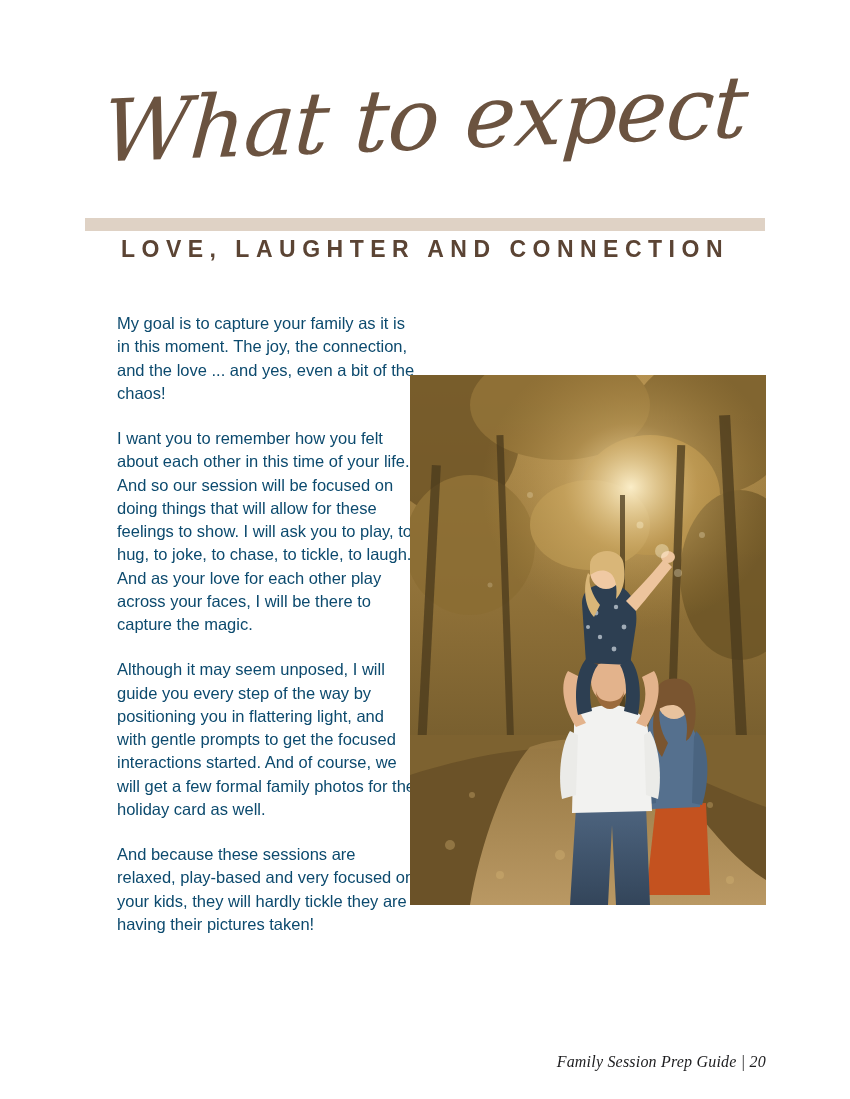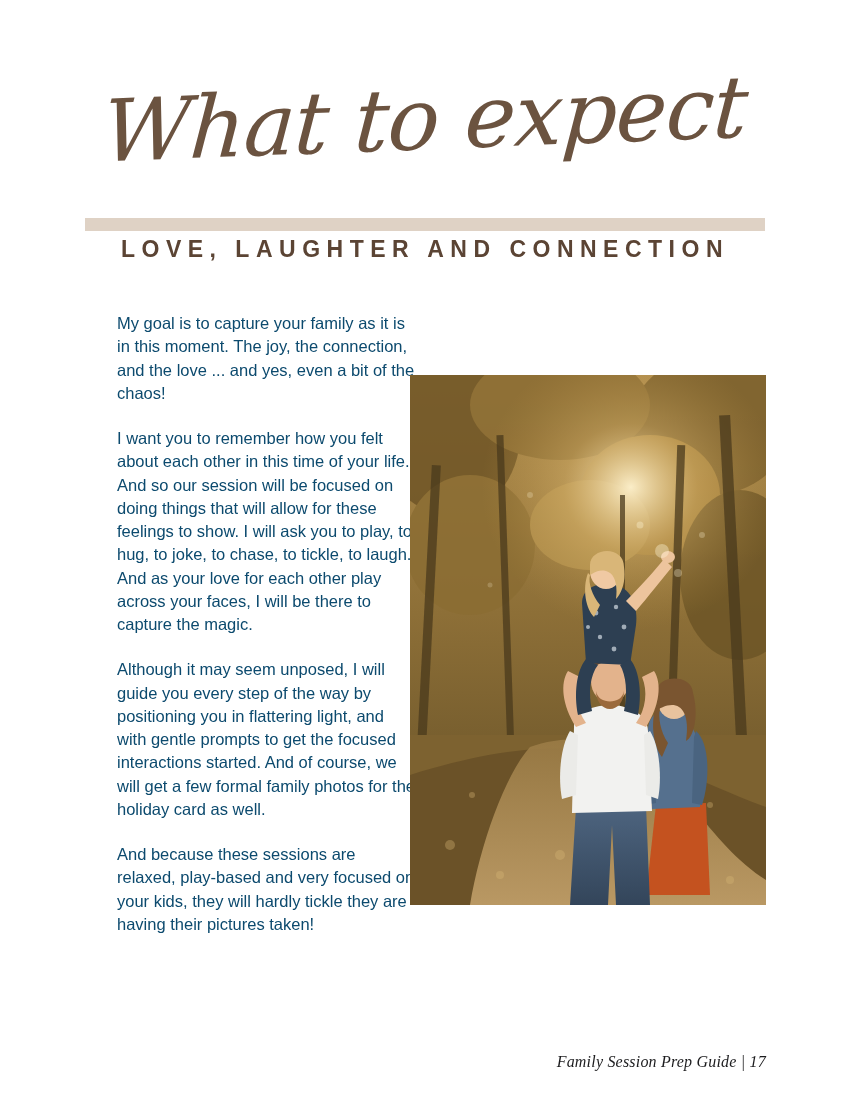--- a/index.html
+++ b/index.html
@@ -250,15 +250,15 @@
         <circle cx="230" cy="150" r="3.5" opacity="0.5"></circle>
         <circle cx="292" cy="160" r="3" opacity="0.4"></circle>
         <circle cx="120" cy="120" r="3" opacity="0.35"></circle>
         <circle cx="80" cy="210" r="2.5" opacity="0.3"></circle>
       </g>
 
       <rect x="0" y="0" width="356" height="530" fill="none"></rect>
     </svg>
   </div>
 
-  <div class="footer">Family Session Prep Guide  |  17</div>
+  <div class="footer">Family Session Prep Guide  |  20</div>
 
 </div>
 
 </body></html>

